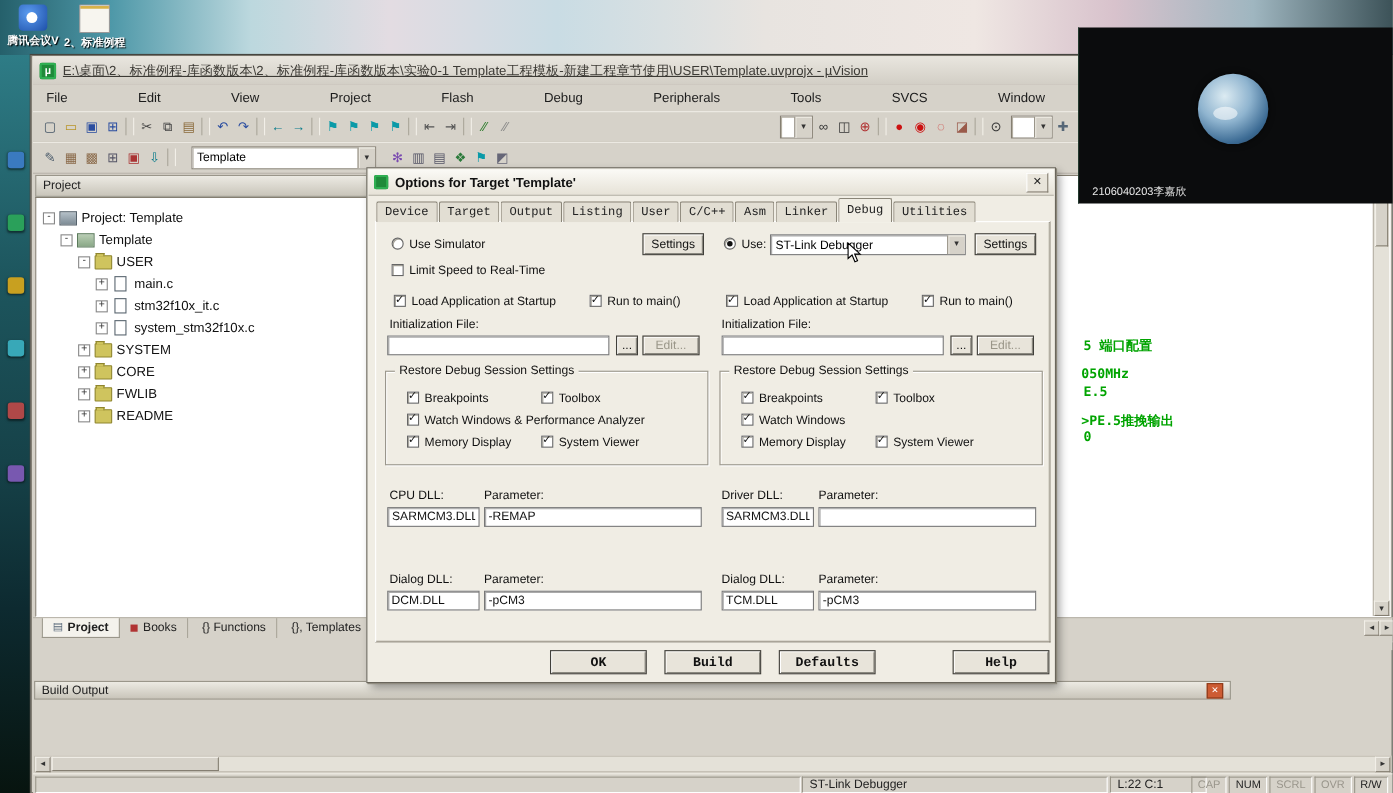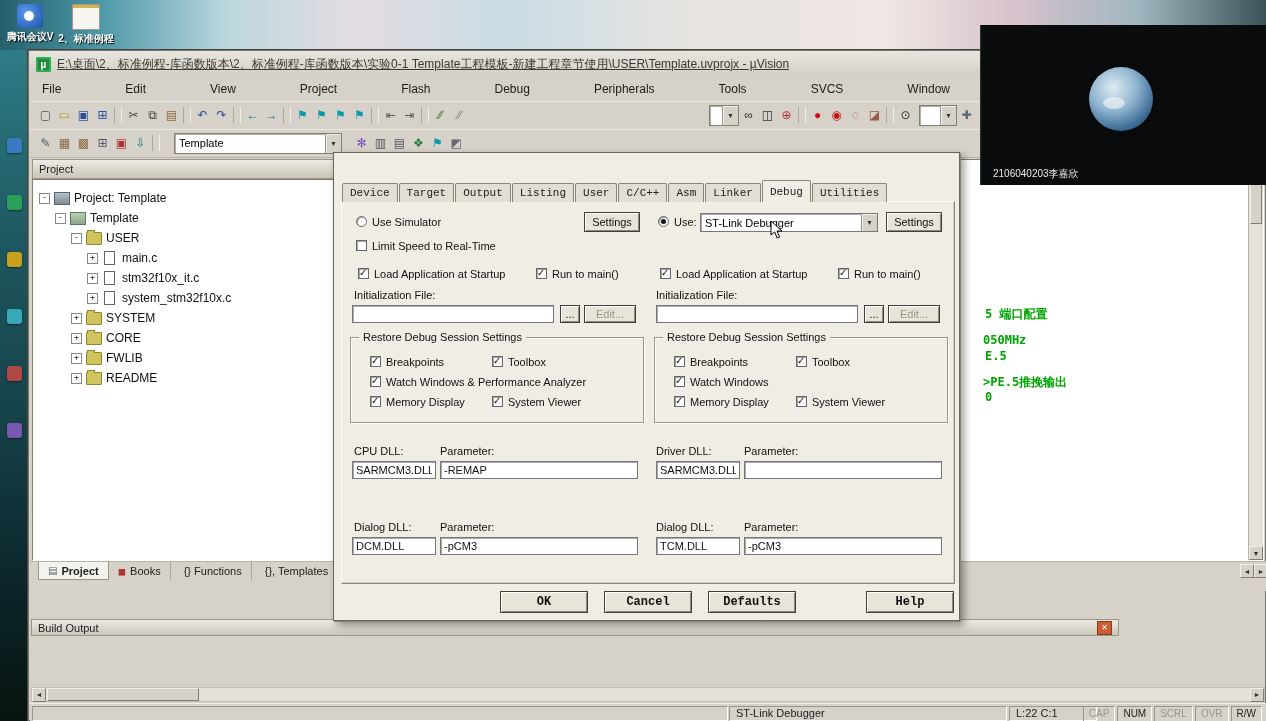--- a/index.html
+++ b/index.html
@@ -418,20 +418,25 @@
     <span class="sb-flag c-dim">CAP</span>
         <span class="sb-flag c-strong">NUM</span>
         <span class="sb-flag c-dim">SCRL</span>
         <span class="sb-flag c-dim">OVR</span>
         <span class="sb-flag c-strong">R/W</span>
       </div>
   </div>
 </div>
 
 <div class="dialog">
+  <div class="dlg-titlebar">
+    <span class="dlg-icon"></span>
+    <span class="dlg-title">Options for Target 'Template'</span>
+    <span class="dlg-close"></span>
+  </div>
 
   <div class="dlg-tabs">
 
   <span class="dlg-tab">Device</span>
       <span class="dlg-tab">Target</span>
       <span class="dlg-tab">Output</span>
       <span class="dlg-tab">Listing</span>
       <span class="dlg-tab">User</span>
       <span class="dlg-tab">C/C++</span>
       <span class="dlg-tab">Asm</span>
@@ -548,21 +553,21 @@
   <span class="dl" style="left:20px;top:368px;">Dialog DLL:</span>
   <span class="dl" style="left:106px;top:368px;">Parameter:</span>
   <input class="inp" style="left: 18px; top: 384px; width: 84px; height: 18px;" value="DCM.DLL">
   <input class="inp" style="left: 106px; top: 384px; width: 198px; height: 18px;" value="-pCM3">
   <span class="dl" style="left:322px;top:368px;">Dialog DLL:</span>
   <span class="dl" style="left:410px;top:368px;">Parameter:</span>
   <input class="inp" style="left: 322px; top: 384px; width: 84px; height: 18px;" value="TCM.DLL">
   <input class="inp" style="left: 410px; top: 384px; width: 198px; height: 18px;" value="-pCM3">
 
   <button class="btn" style="left:166px;top:438px;width:88px;height:22px;">OK</button>
-  <button class="btn" style="left:270px;top:438px;width:88px;height:22px;">Cancel</button>
+  <button class="btn" style="left:270px;top:438px;width:88px;height:22px;">Build</button>
   <button class="btn" style="left:374px;top:438px;width:88px;height:22px;">Defaults</button>
   <button class="btn" style="left:532px;top:438px;width:88px;height:22px;">Help</button>
 </div>
 
 <div class="webcam">
   <div class="wc-avatar"></div>
   <div class="wc-name">2106040203李嘉欣</div>
 </div>
 
 <svg class="cursor" width="14" height="20" viewBox="0 0 14 20">

